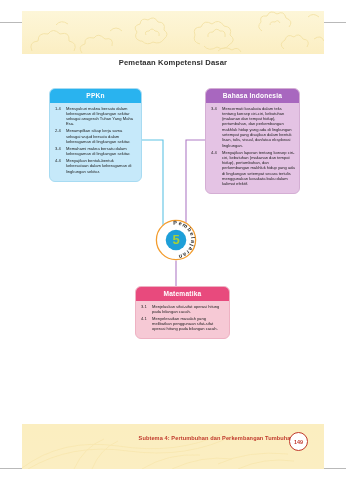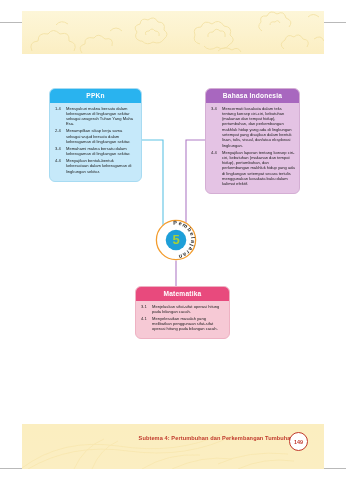--- a/index.html
+++ b/index.html
@@ -201,20 +201,21 @@
         <path d="M248 14 q0 -4 5 -3 q3 -3 5 1"></path>
         <path d="M262 38 q-6 -5 1 -9 q2 -7 9 -3 q5 -5 9 2 q8 1 4 8"></path>
         <path d="M286 6 q5 -5 11 0"></path>
         <path d="M292 28 q7 -5 10 2"></path>
         <path d="M34 14 q5 -6 12 -1"></path>
         <path d="M88 20 q6 -6 12 0"></path>
       </g>
     </svg>
   </div>
 
+  <div id="page-title">Pemetaan Kompetensi Dasar</div>
 
   <svg id="connectors" viewBox="0 0 346 480">
 
     <path id="conn-ppkn" d="M142 140 L163 140 L163 233" fill="none" stroke-width="1.1" stroke-linecap="square" stroke="#5fc3e4"></path>
 
     <path id="conn-bindo" d="M205 140 L186 140 L186 233" fill="none" stroke-width="1.1" stroke-linecap="square" stroke="#b07cc6"></path>
 
     <path id="conn-mtk" d="M176 261 L176 286" fill="none" stroke-width="1.1" stroke-linecap="square" stroke="#b07cc6"></path>
   </svg>
 

